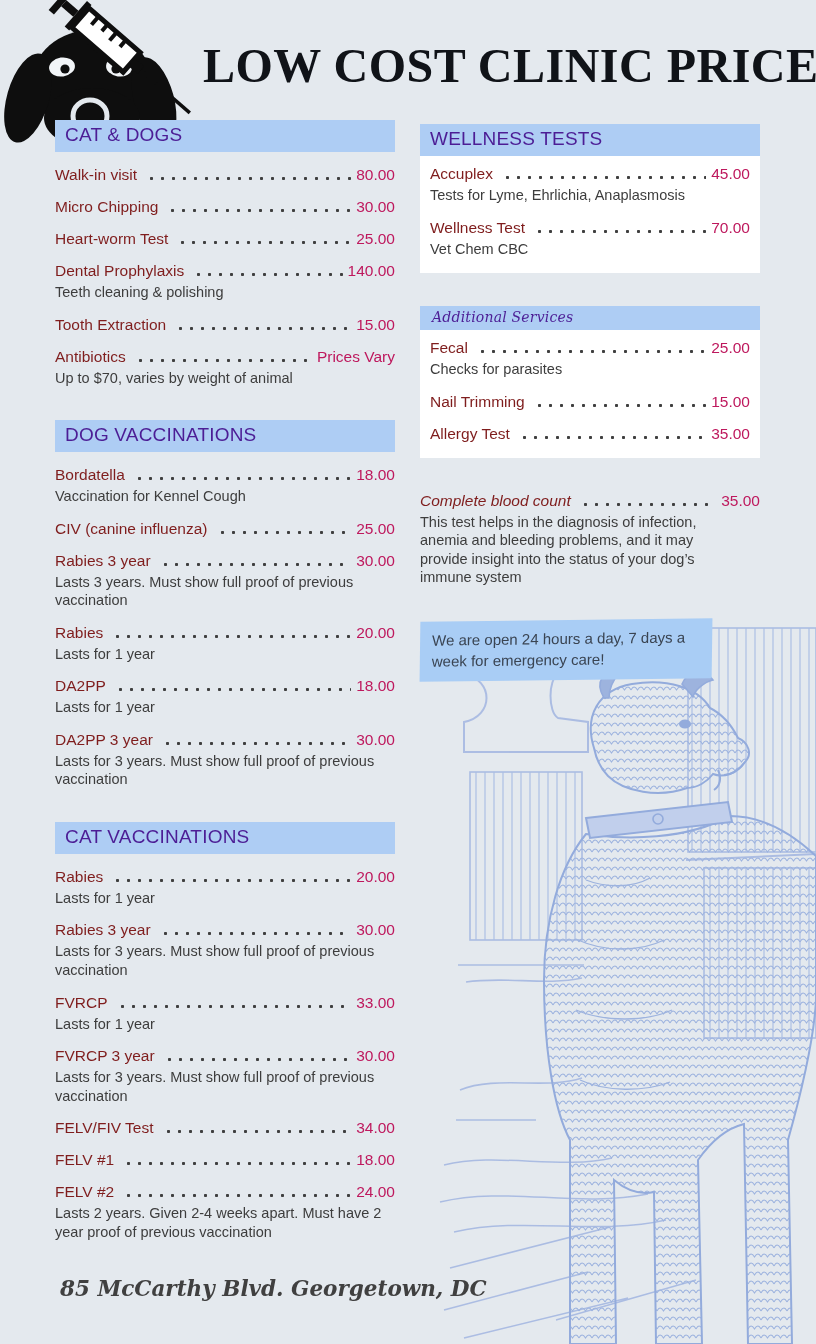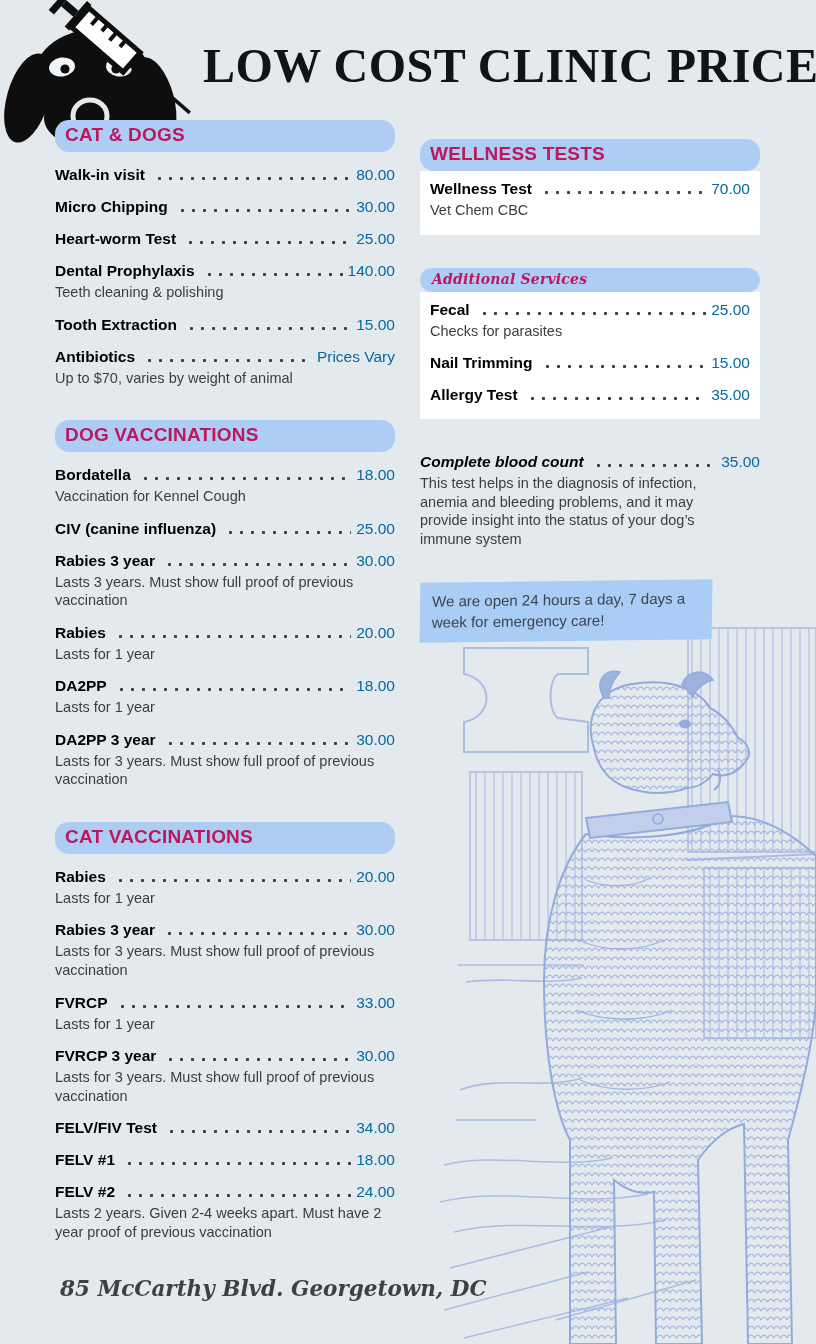--- a/index.html
+++ b/index.html
@@ -14,44 +14,43 @@
     position:absolute;left:183px;top:38px;
     font-family:"Liberation Serif","DejaVu Serif",serif;
     font-weight:600;font-size:48px;letter-spacing:.5px;color:#101318;
     white-space:nowrap;
     margin-left:20px;
   }
   .logo{position:absolute;left:0;top:0;width:210px;height:160px;}
   
   .col{position:absolute;top:120px;}
   .col-left{left:55px;width:340px;}
-  .col-right{left:420px;top:139px;width:340px;}
+  .col-right{left:420px;top:124px;width:340px;}
   .bar{
-    background:#aecdf4;color:#be185d;
-    font-size:19px;font-weight:700;letter-spacing:.2px;
+    background:#aecdf4;color:#4c1d95;
+    font-size:19px;font-weight:400;letter-spacing:.2px;
     padding:4px 10px 6px 10px;
-    border-radius:14px;
   }
   .bar.script{
     font-family:"DejaVu Serif","Liberation Serif",serif;
     font-style:italic;font-size:14px;padding:3px 10px 5px 12px;
   }
   .section{margin-bottom:33px;}
   .items{padding-top:13px;}
   .card .items{padding:8px 10px 2px 10px;background:#ffffff;}
   .item{margin-bottom:13px;}
   .row{display:flex;align-items:flex-end;line-height:19px;}
-  .iname{font-weight:700;font-size:15.5px;color:#000000;white-space:nowrap;}
+  .iname{font-weight:400;font-size:15.5px;color:#7f1d1d;white-space:nowrap;}
   .iname.italic{font-style:italic;}
   .leader{
     flex:1;min-width:18px;height:5px;margin:0 5px 3px 9px;
     background-image:radial-gradient(circle,#3f3f3f 1.35px,transparent 1.7px);
     background-size:11px 5px;background-repeat:repeat-x;background-position:0 100%;
   }
-  .iprice{font-size:15.5px;color:#0369a1;white-space:nowrap;}
+  .iprice{font-size:15.5px;color:#be185d;white-space:nowrap;}
   .inote{font-size:14.5px;color:#3d3d3d;line-height:1.28;margin-top:3px;}
   
   .cbc{margin-top:20px;}
   .cbc .inote{width:302px;}
   .note-box{
     margin-top:33px;width:268px;
     background:#a9cdf5;color:#3a4452;
     font-size:15px;line-height:1.38;
     padding:9px 12px 10px 12px;
     transform:skewX(-1.5deg) rotate(-.7deg);
@@ -304,20 +303,28 @@
   </div>
 </div>
 
 <div class="col col-right">
 
   <div class="section card">
     <div class="bar">WELLNESS TESTS</div>
     <div class="items">
       <div class="item">
         <div class="row">
+            <span class="iname">Accuplex</span>
+            <span class="leader"></span>
+            <span class="iprice">45.00</span>
+          </div>
+        <div class="inote">Tests for Lyme, Ehrlichia, Anaplasmosis</div>
+      </div>
+      <div class="item">
+        <div class="row">
             <span class="iname">Wellness Test</span>
             <span class="leader"></span>
             <span class="iprice">70.00</span>
           </div>
         <div class="inote">Vet Chem CBC</div>
       </div>
     </div>
   </div>
 
   <div class="section card">

